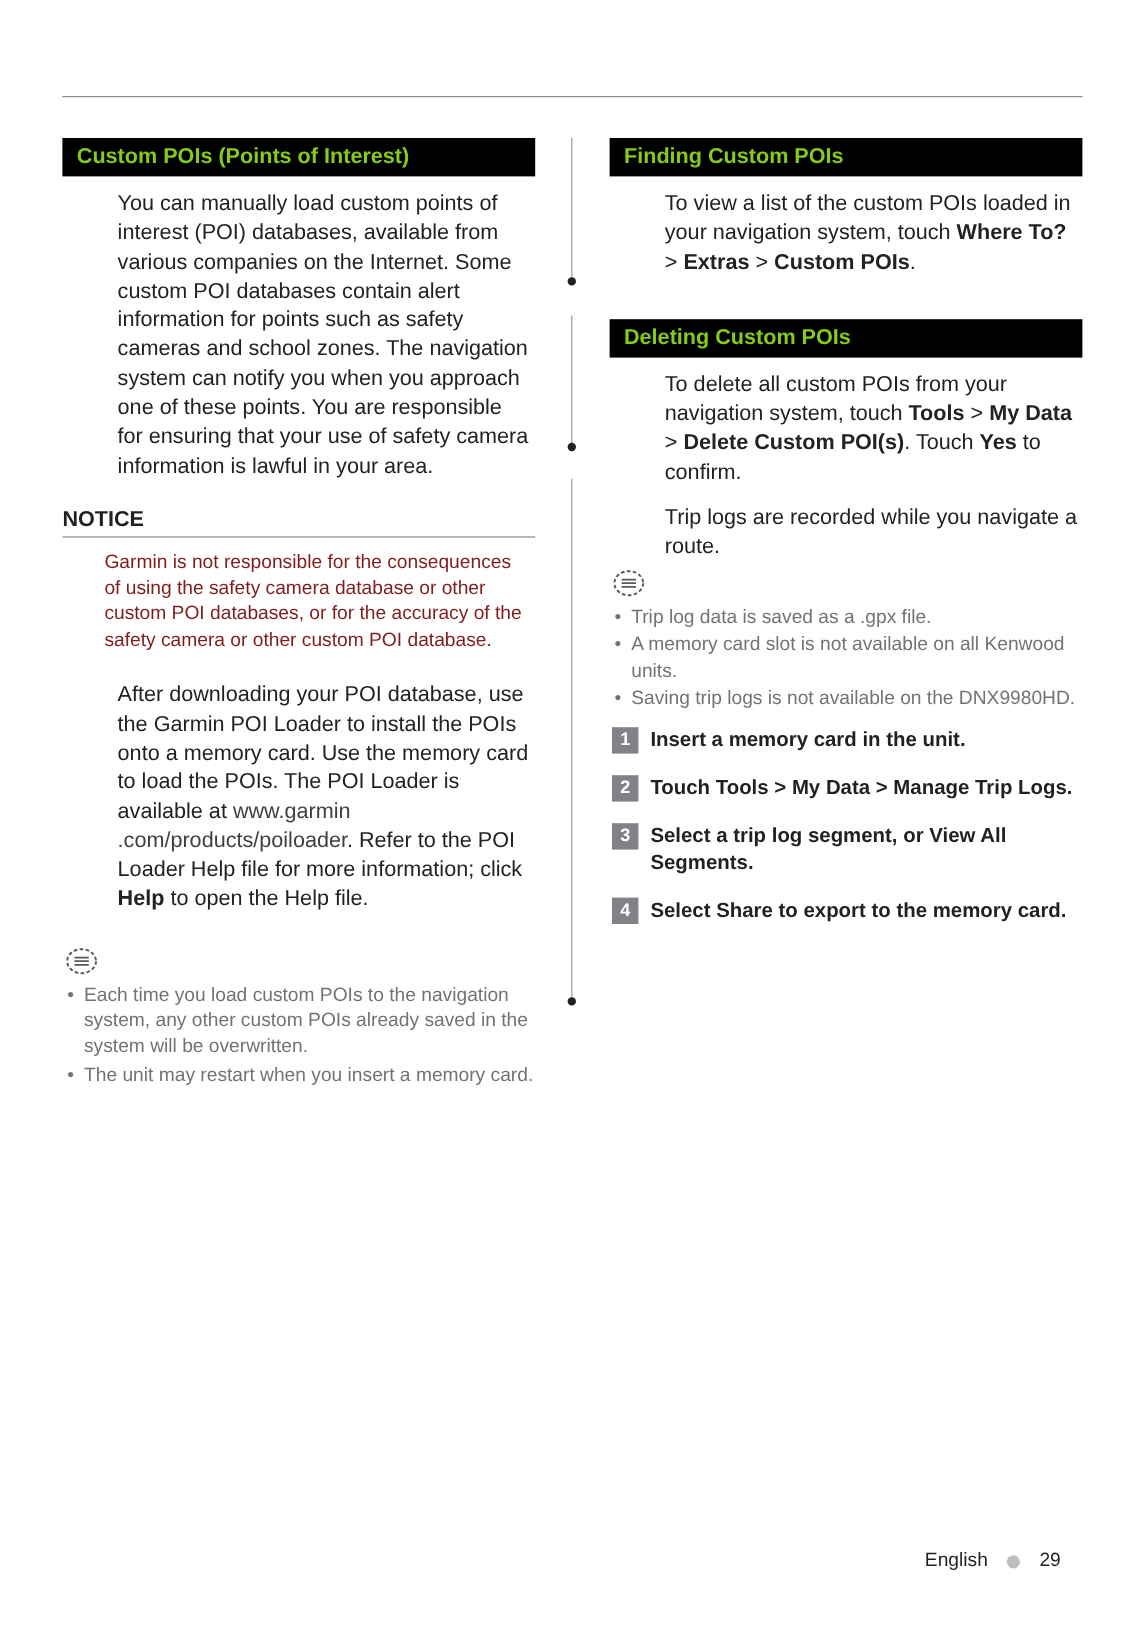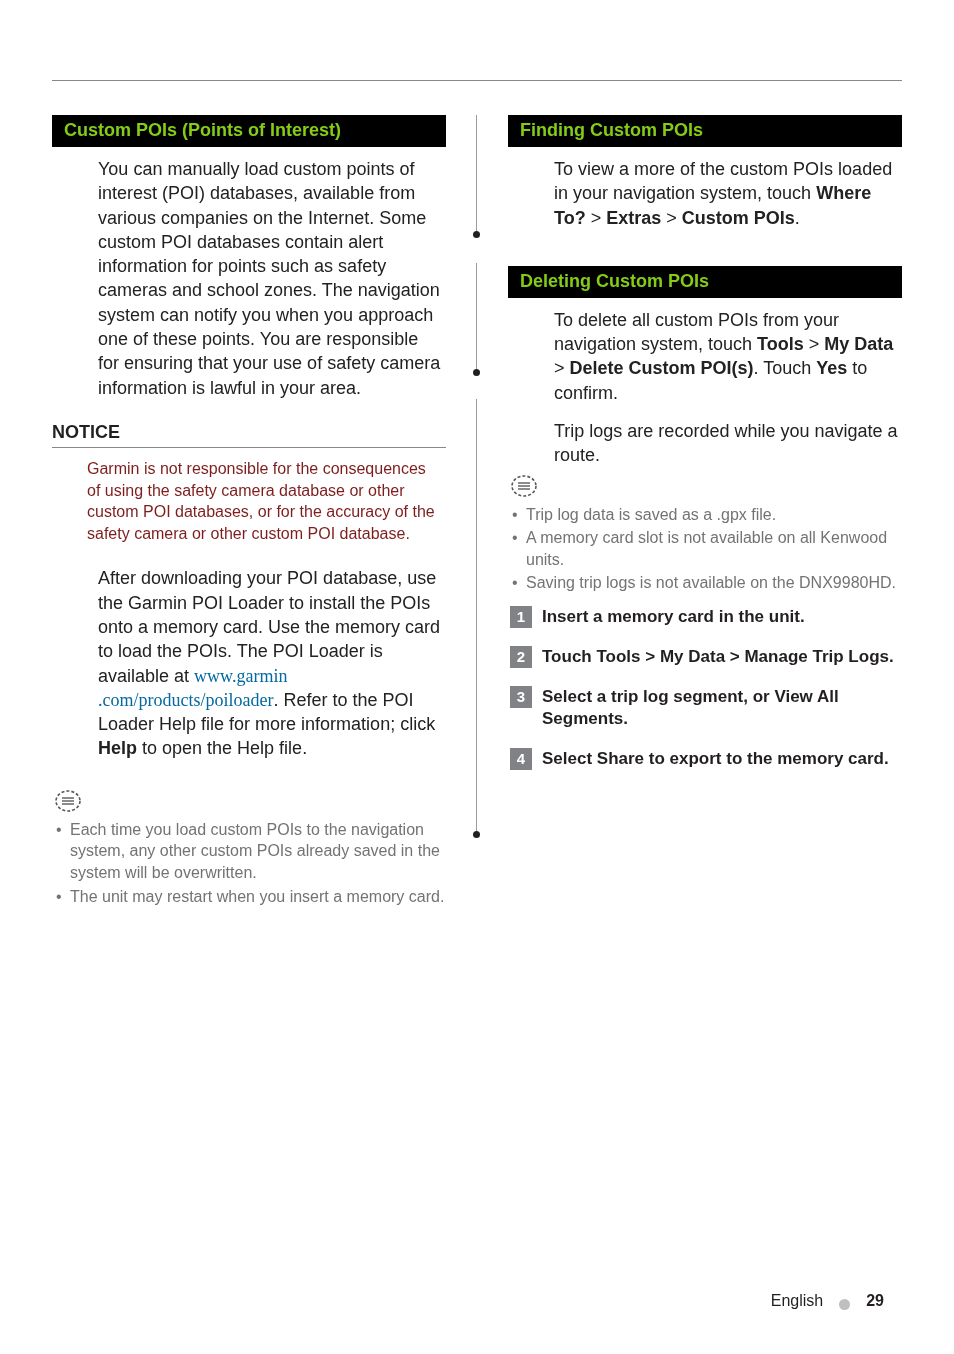--- a/index.html
+++ b/index.html
@@ -36,21 +36,21 @@
       margin-bottom: 10px;
     }
     .body-text {
       font-size: 18px;
       line-height: 1.35;
       color: #222;
       padding: 0 2px;
       margin-left: 44px;
     }
     .body-text .bold { font-weight: bold; }
-    .body-text a { color: #0369a1; text-decoration: none; cursor: pointer; font-family: Liberation Serif, serif; }
+    .body-text a { color: #404040; text-decoration: none; cursor: pointer; }
     .spacer { height: 22px; }
     .notice-heading {
       font-weight: bold;
       font-size: 18px;
       margin-bottom: 4px;
     }
     .notice-rule {
       border: none;
       border-top: 1px solid #888;
       margin-bottom: 10px;
@@ -128,30 +128,30 @@
       height: 7px;
       border-radius: 50%;
       background: #231f20;
     }
     .footer {
       position: absolute;
       bottom: 44px;
       right: 70px;
       font-size: 16px;
       display: flex;
-      align-items: flex-end;
+      align-items: center;
       gap: 16px;
     }
     .footer .dot {
       width: 11px;
       height: 11px;
       border-radius: 50%;
       background: #bdbfc1;
     }
-    .footer .page-num { font-weight: bold; }
+    .footer .page-num { font-weight: normal; }
   </style>
 </head>
 <body>
 
 <div class="page">
   <hr class="top-rule">
 
   <div class="columns">
 
     <div class="col">
@@ -193,21 +193,21 @@
       <div class="col-divider-line" style="top:148px; height:106px;"></div>
       <div class="divider-dot" style="top:254px;"></div>
       <div class="col-divider-line" style="top:284px; height:432px;"></div>
       <div class="divider-dot" style="top:716px;"></div>
     </div>
 
     <div class="col">
 
       <div class="section-header">Finding Custom POIs</div>
       <p class="body-text">
-        <span>To view a more of the custom POIs loaded in your navigation system, touch </span><span class="bold">Where To?</span><span> &gt; </span><span class="bold">Extras</span><span> &gt; </span><span class="bold">Custom POIs</span><span>.</span>
+        <span>To view a list of the custom POIs loaded in your navigation system, touch </span><span class="bold">Where To?</span><span> &gt; </span><span class="bold">Extras</span><span> &gt; </span><span class="bold">Custom POIs</span><span>.</span>
       </p>
 
       <div style="height:36px;"></div>
 
       <div class="section-header">Deleting Custom POIs</div>
       <p class="body-text">
         <span>To delete all custom POIs from your navigation system, touch </span><span class="bold">Tools</span><span> &gt; </span><span class="bold">My Data</span><span> &gt; </span><span class="bold">Delete Custom POI(s)</span><span>. Touch </span><span class="bold">Yes</span><span> to confirm.</span>
       </p>
 
       <div style="height:14px;"></div>

